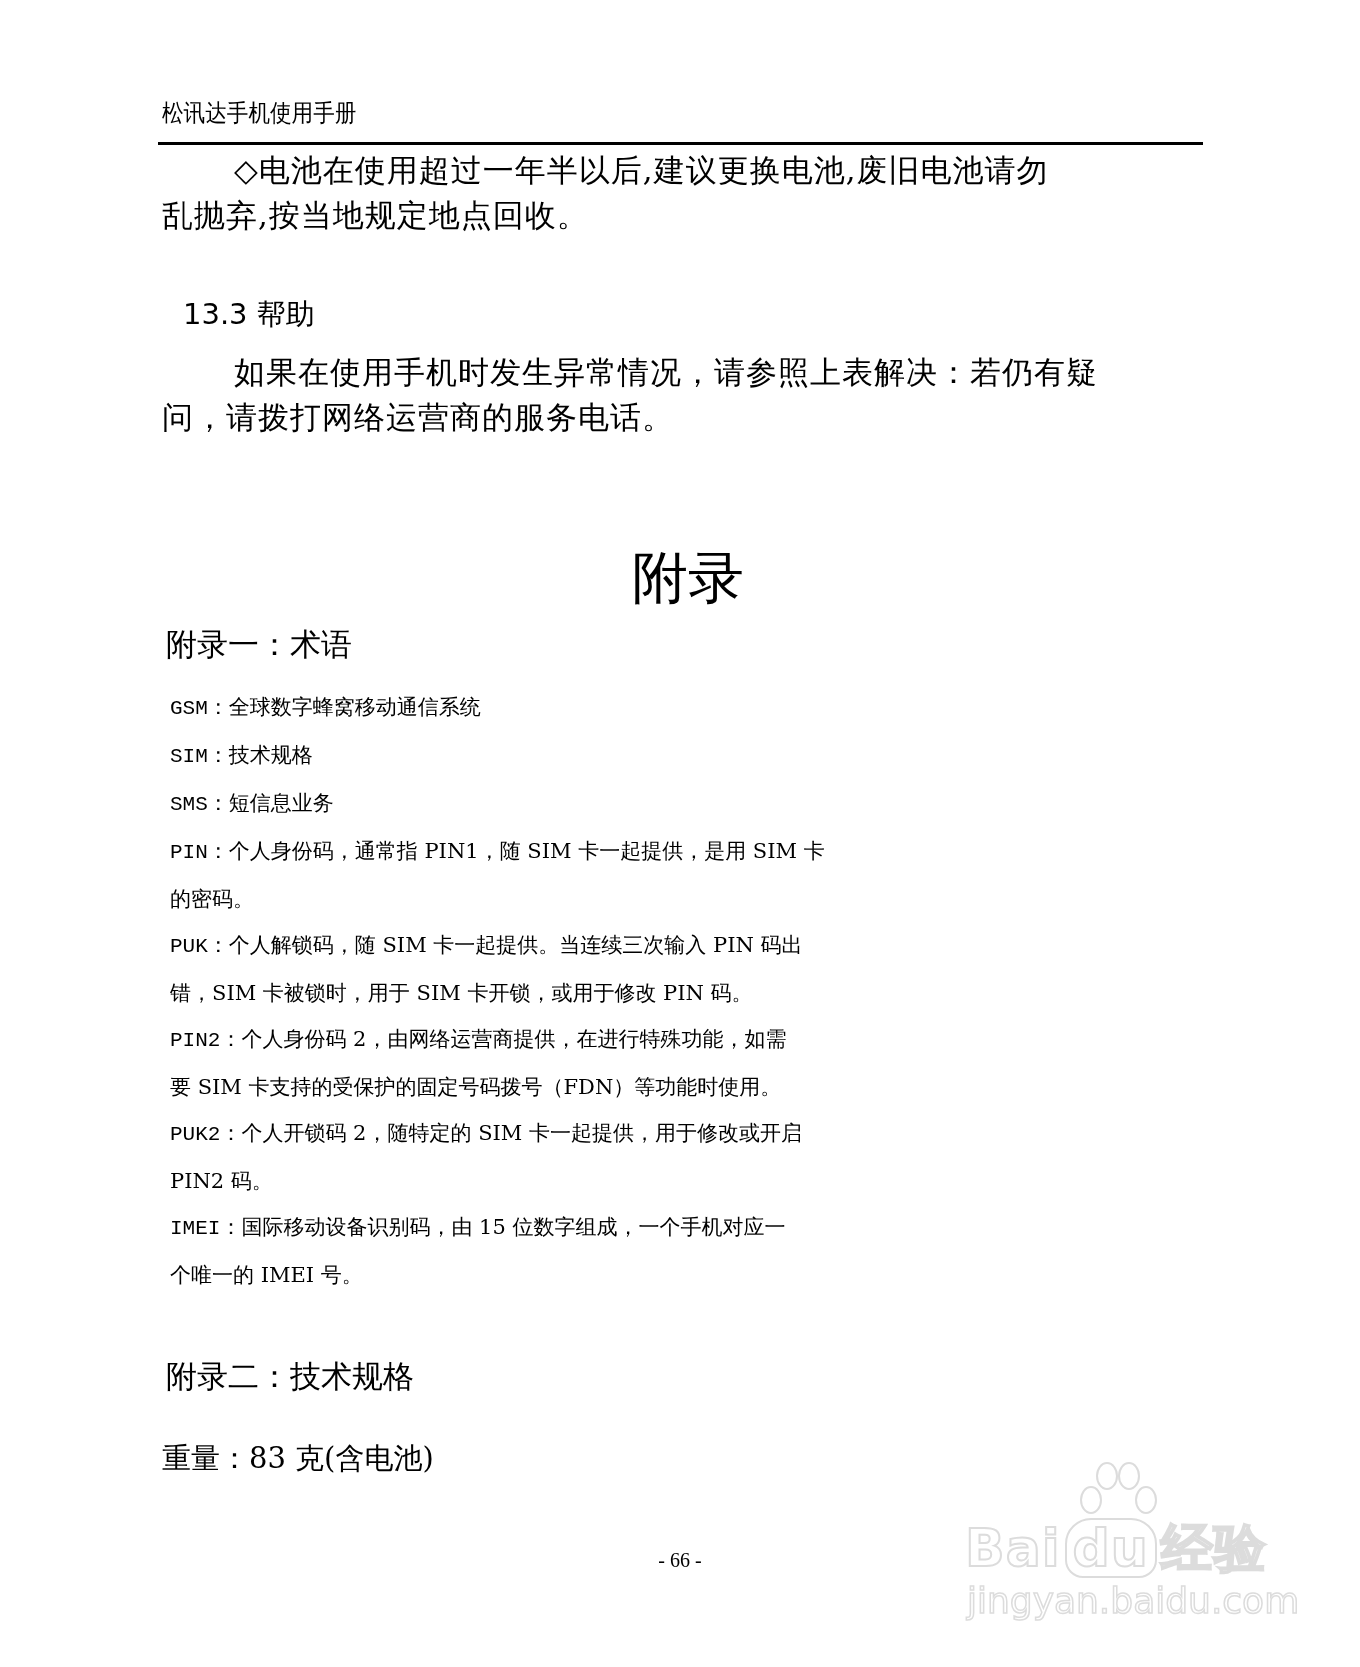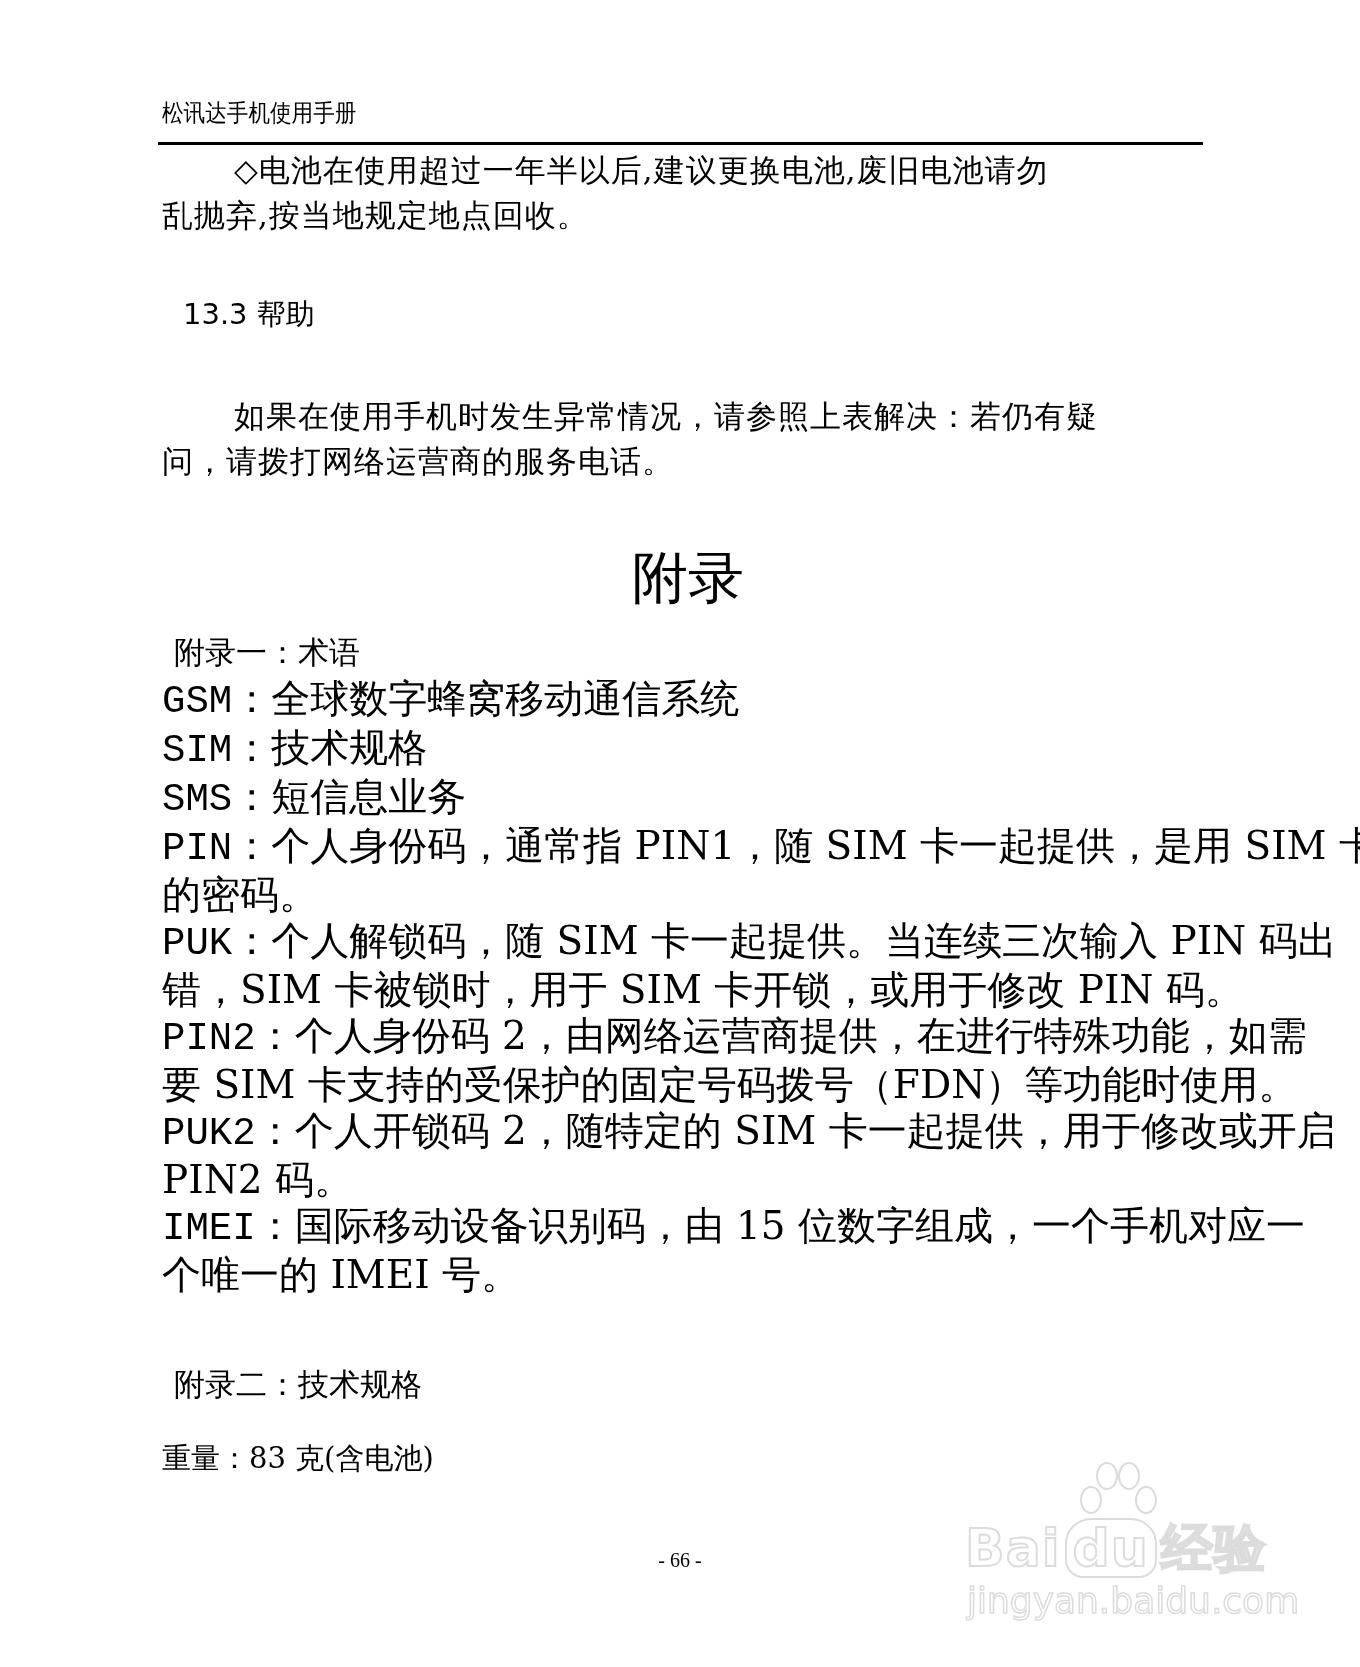--- a/index.html
+++ b/index.html
@@ -57,55 +57,55 @@
     .section-heading {
       position: absolute;
       left: 183px;
       top: 296px;
       font-family: "DejaVu Sans", "Liberation Sans", sans-serif;
       font-size: 29px;
       line-height: 36px;
       font-weight: normal;
       margin: 0;
     }
-    .help-para { top: 350px; margin-top: 44px; }
+    .help-para { top: 350px; }
 
     .appendix-title {
       position: absolute;
       left: 0;
       width: 1360px;
       top: 538px;
       text-align: center;
       font-family: "DejaVu Sans", "Liberation Sans", sans-serif;
       font-size: 56px;
       line-height: 64px;
       font-weight: normal;
       margin: 8px;
     }
     .appendix-heading {
       position: absolute;
       left: 162px;
       font-family: "DejaVu Sans", "Liberation Sans", sans-serif;
       font-size: 31px;
       line-height: 40px;
       font-weight: normal;
-      margin: 12px;
+      margin: 4px;
     }
     .app1-heading { top: 620px; }
     .app2-heading { top: 1352px; }
 
     .terms {
       position: absolute;
       left: 162px;
       top: 676px;
       width: 1045px;
-      margin: 0;
+      margin: 8px;
       padding: 0;
       list-style: none;
-      font-size: 39px;
+      font-size: 21px;
       line-height: 46px;
     }
     .terms li { margin: 0; padding: 0; }
     .terms .line { display: block; white-space: nowrap; }
     .term-abbr {
       font-family: "Liberation Mono", "DejaVu Sans Mono", monospace;
       letter-spacing: 0px;
     }
 
     .spec-line {

